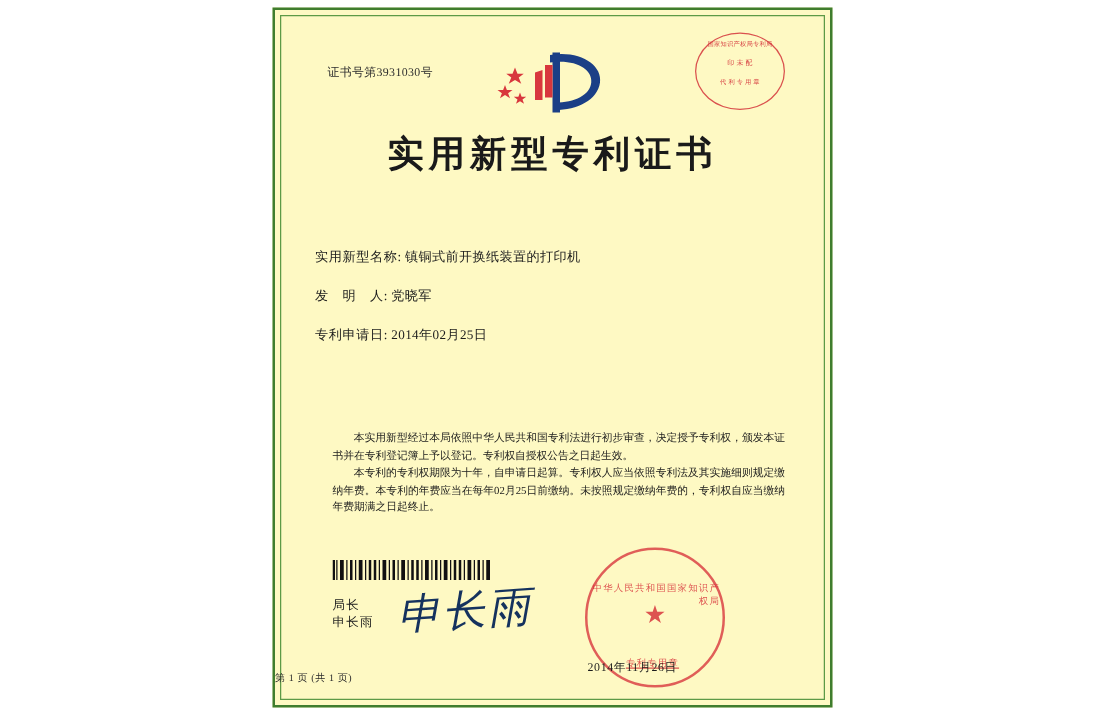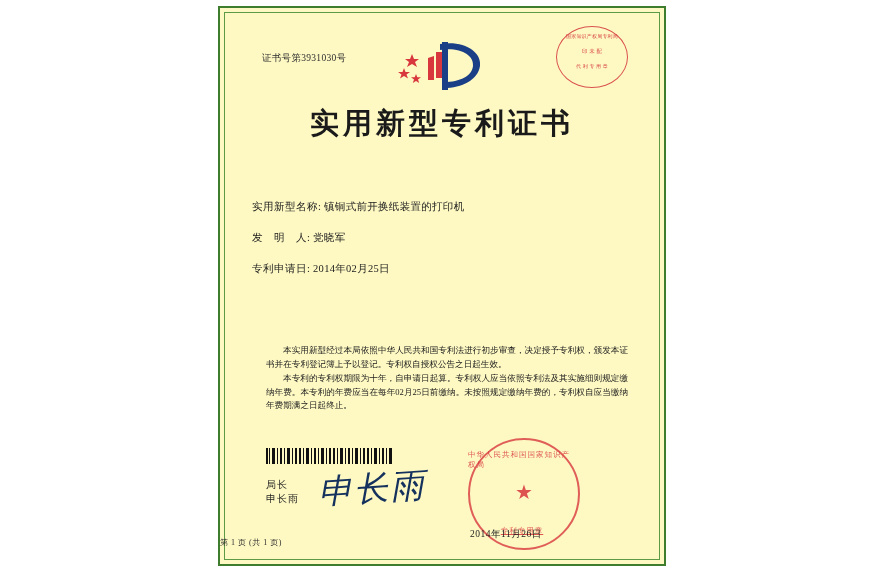--- a/index.html
+++ b/index.html
@@ -195,23 +195,23 @@
     top: 44px;
     transform: translateX(-50%);
     color: #d8373d;
     font-size: 20px;
     line-height: 20px;
     opacity: 0.85;
   }
   .big-seal .curve {
     position: absolute;
     left: 0;
-    top: 12px;
+    top: 28px;
     width: 108px;
-    text-align: left;
+    text-align: right;
     color: #d8373d;
     font-size: 7.5px;
     letter-spacing: 1px;
     opacity: 0.85;
   }
   .big-seal .curve2 {
     position: absolute;
     left: 0;
     bottom: 14px;
     width: 108px;

